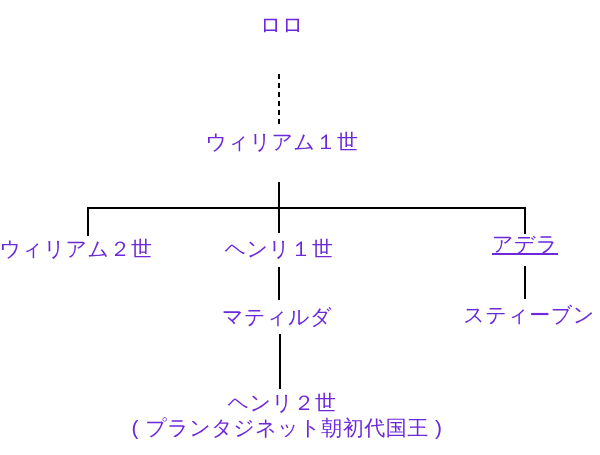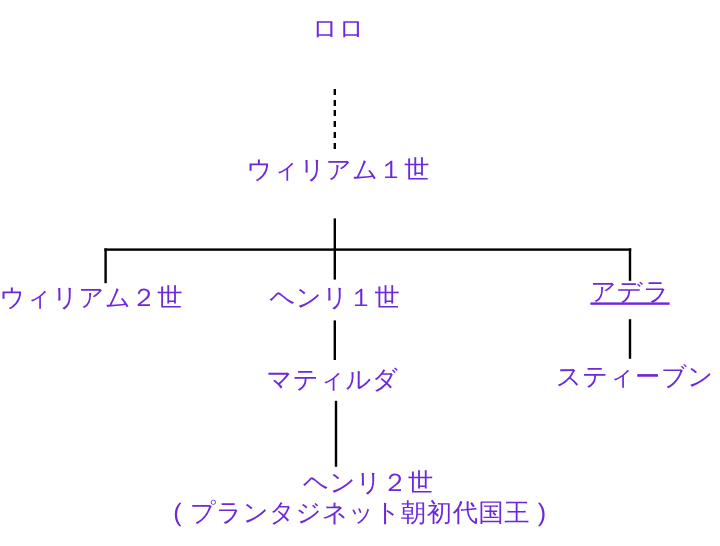--- a/index.html
+++ b/index.html
@@ -68,16 +68,16 @@
   <div class="label" style="left:525px; top:232px;text-decoration:underline;">アデラ</div>
 
   <div class="vline" style="left:278px; top:267px; height:33px;"></div>
   <div class="label" style="left:277px; top:305px;">マティルダ</div>
 
   <div class="vline" style="left:524px; top:266px; height:33px;"></div>
   <div class="label" style="left:529px; top:303px;">スティーブン</div>
 
   <div class="vline" style="left:279px; top:334px; height:55px;"></div>
 
-  <div class="label" style="left:282px; top:391px;margin-left:25px;">ヘンリ２世</div>
-  <div class="label" style="left:300px; top:416px;">( プランタジネット朝初代国王 )</div>
+  <div class="label" style="left:282px; top:391px;">ヘンリ２世</div>
+  <div class="label" style="left:287px; top:416px;">( プランタジネット朝初代国王 )</div>
 
 </div>
 
 </body></html>

